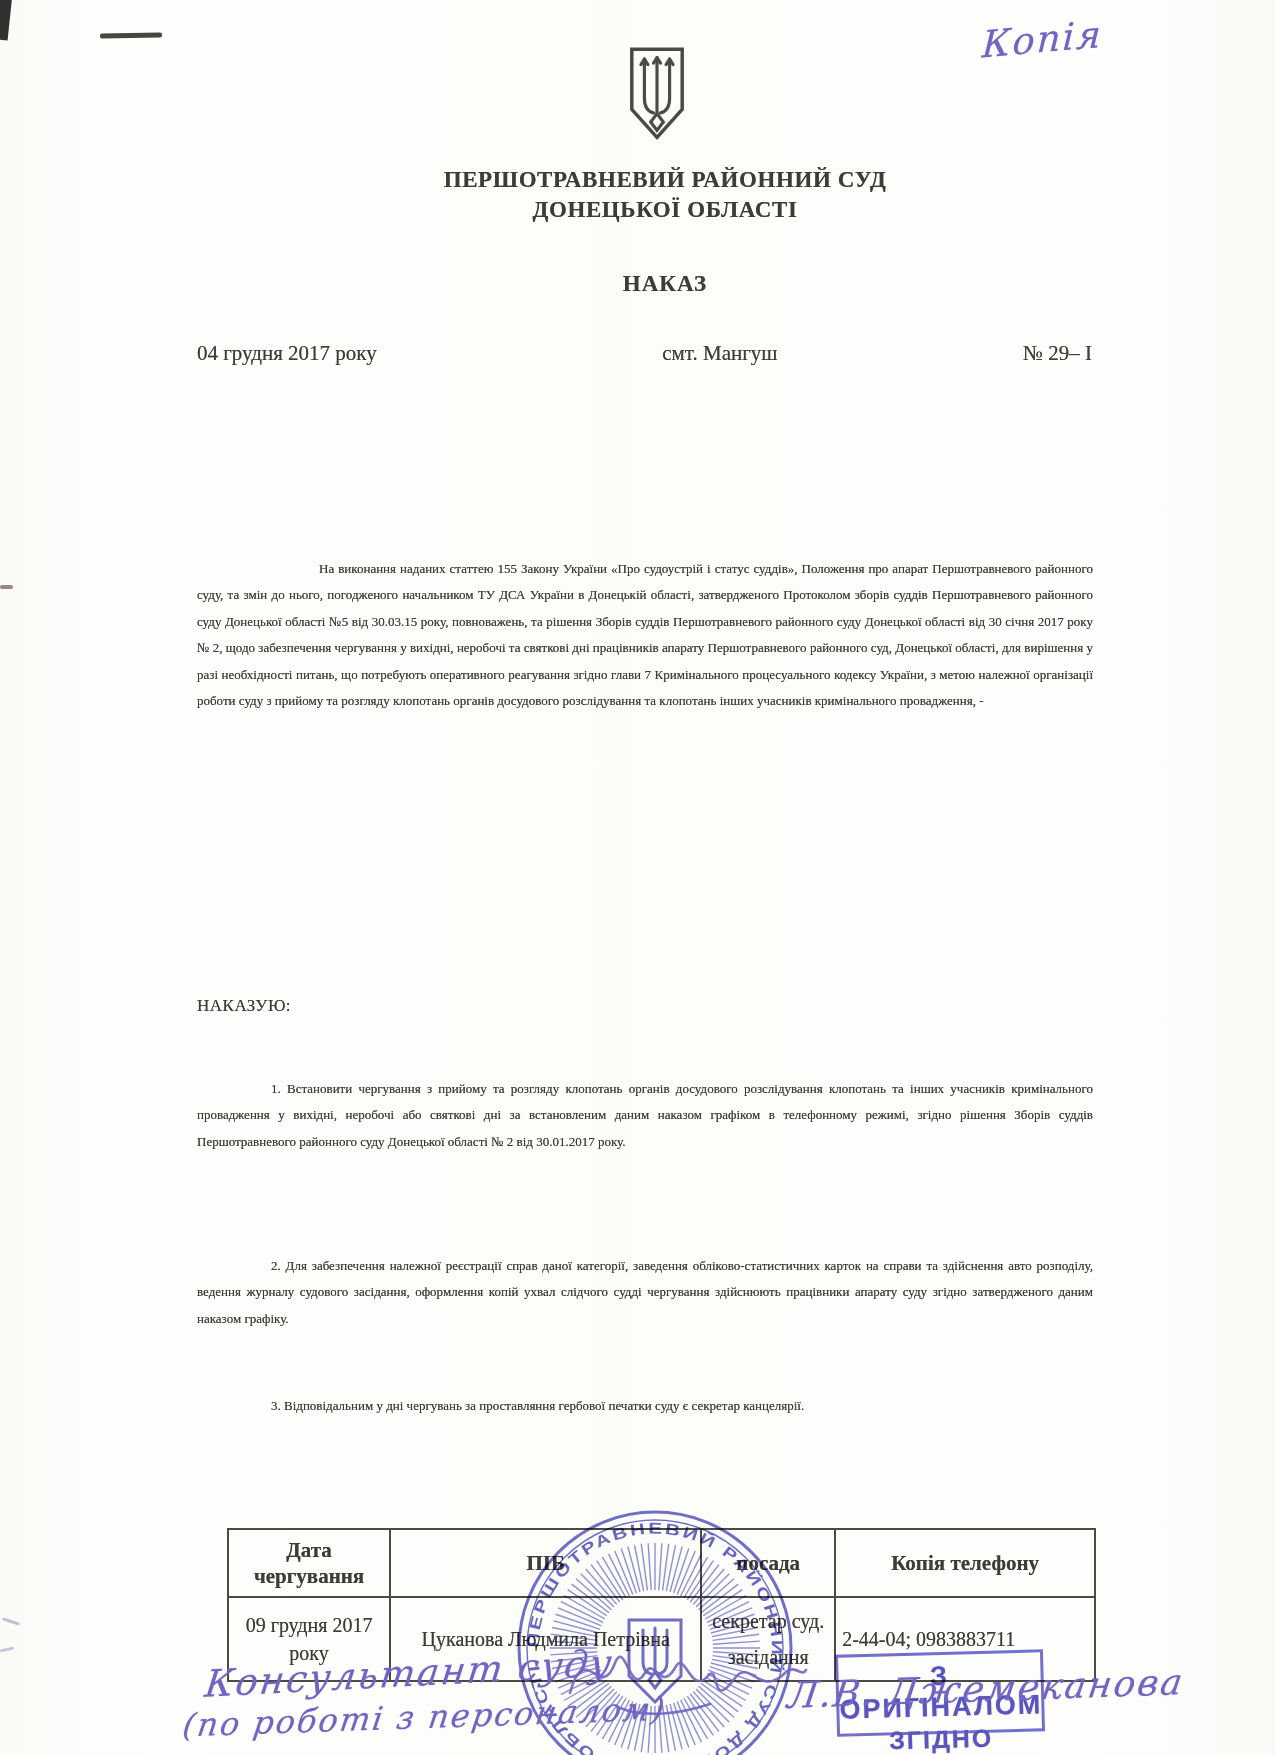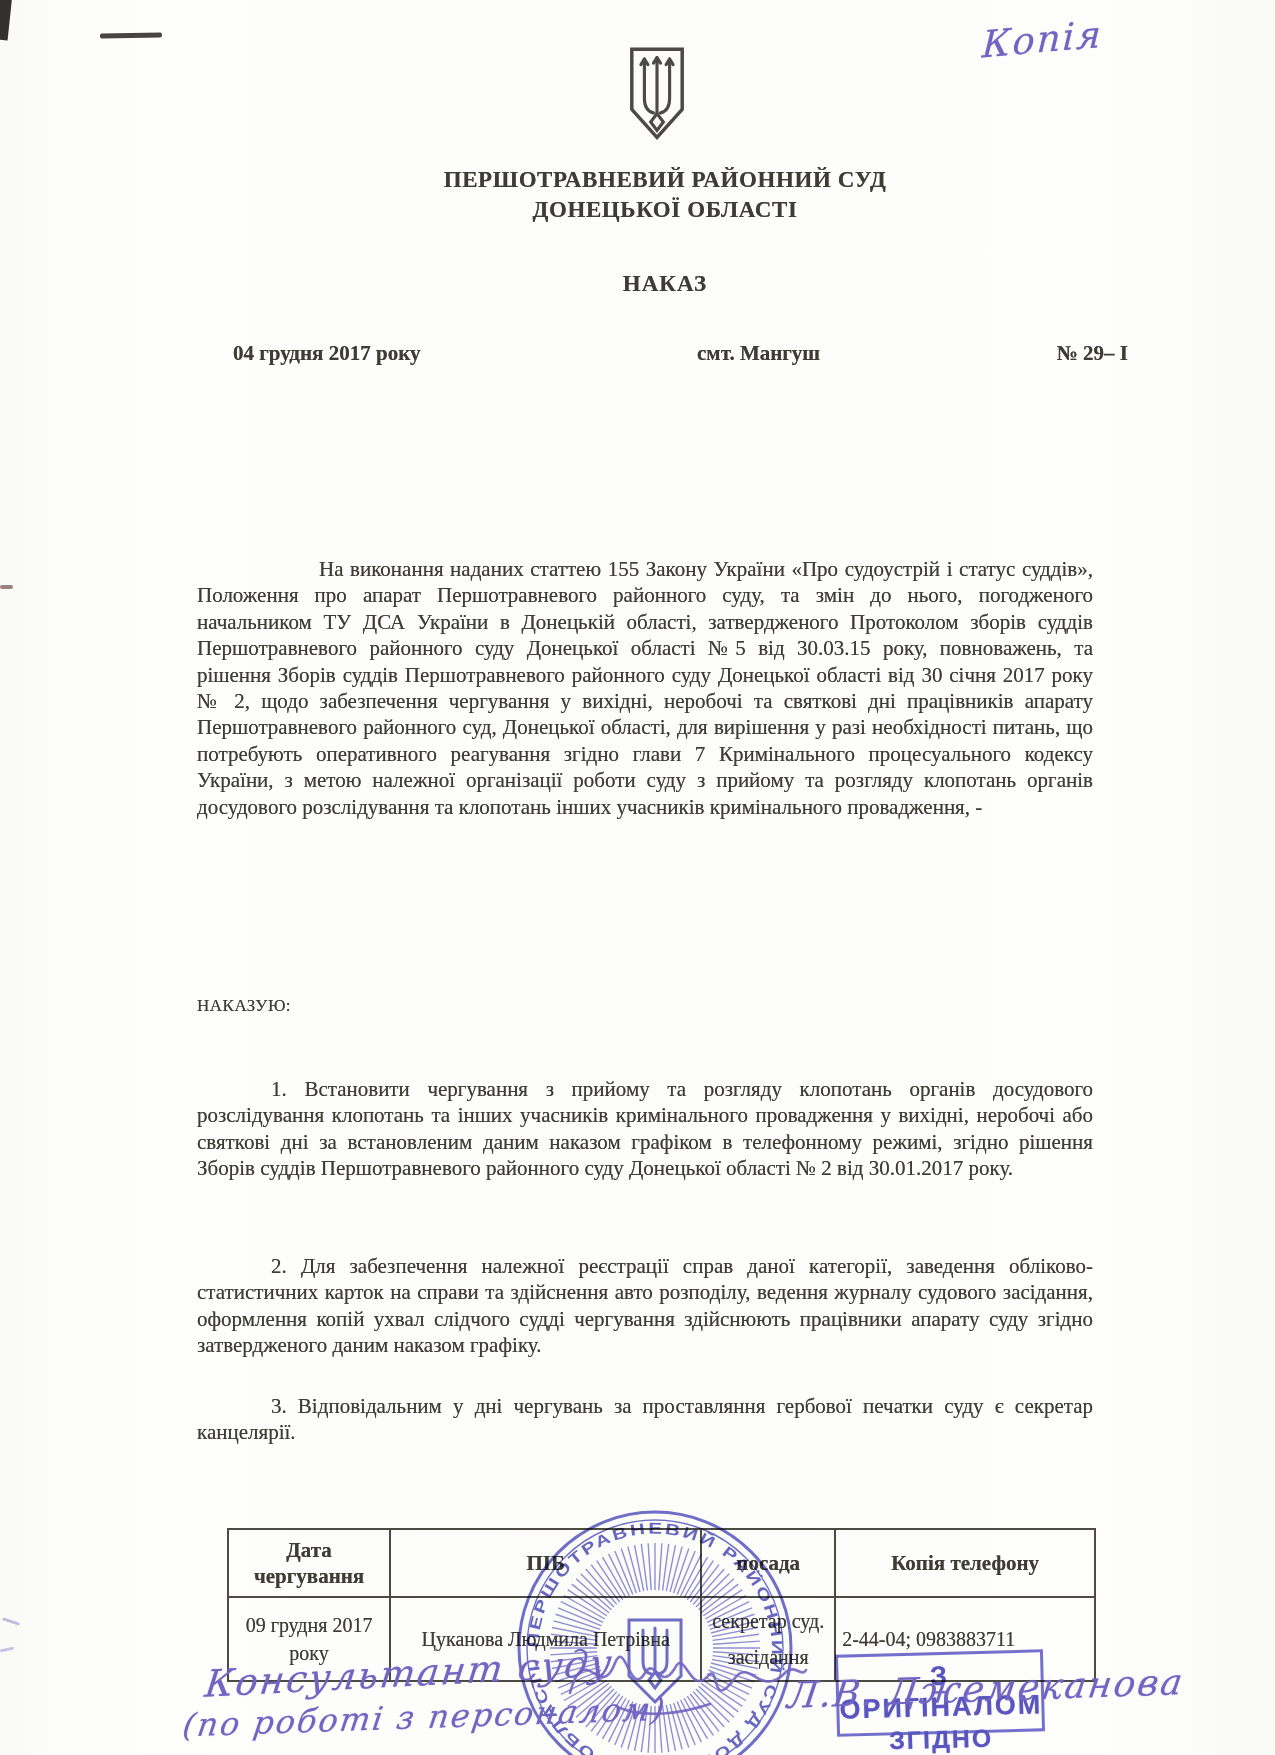--- a/index.html
+++ b/index.html
@@ -24,26 +24,26 @@
     text-shadow:0 0 1px rgba(114,100,194,.55);
   }
   .copy-note{position:absolute;left:982px;top:18px;font-size:37px;transform:rotate(-5deg) skewX(-8deg);}
   
   .emblem{position:absolute;left:622px;top:44px;width:70px;height:100px;}
   .emblem svg{width:100%;height:100%;}
   
   .court-name{position:absolute;left:0;top:165px;width:1330px;text-align:center;font-weight:bold;font-size:23px;letter-spacing:.6px;line-height:30px;}
   .order-title{position:absolute;left:0;top:271px;width:1330px;text-align:center;font-weight:bold;font-size:23px;letter-spacing:1px;}
   
-  .dateline{position:absolute;left:197px;top:341px;width:895px;display:flex;justify-content:space-between;font-weight:bold;font-size:21px;margin-left:36px;}
+  .dateline{position:absolute;left:197px;top:341px;width:895px;display:flex;justify-content:space-between;font-weight:normal;font-size:21px;}
   .dateline .dl-place{margin-left:40px;text-align:center;}
   
   .subject{position:absolute;left:237px;top:424px;font-weight:bold;font-size:21px;line-height:30px;}
   
-  .para{position:absolute;left:197px;width:896px;font-size:21px;line-height:26.4px;text-align:justify;}
+  .para{position:absolute;left:197px;width:896px;font-size:13px;line-height:26.4px;text-align:justify;}
   .preamble{top:556px;text-indent:122px;}
   .decree-heading{position:absolute;left:197px;top:996px;font-weight:normal;font-size:17px;letter-spacing:.5px;text-align:center;}
   .item-1{top:1076px;text-indent:74px;}
   .item-2{top:1253px;text-indent:74px;}
   .item-3{top:1393px;text-indent:74px;}
   .item-4{top:1479px;text-indent:74px;}
   
   table.duty{position:absolute;left:227px;top:1528px;border-collapse:collapse;table-layout:fixed;width:869px;font-size:20px;}
   table.duty td,table.duty th{border:2px solid #4d4a43;padding:4px 6px;vertical-align:middle;}
   table.duty th{font-weight:bold;text-align:center;height:58px;font-size:21px;line-height:26px;}

